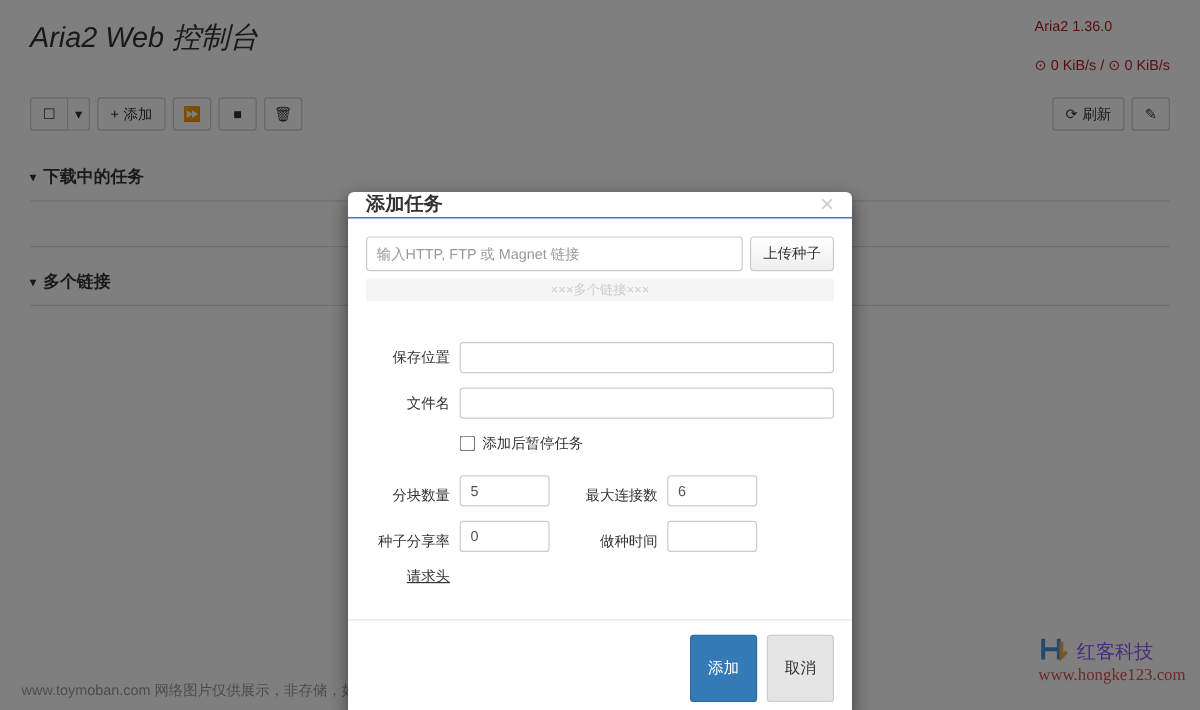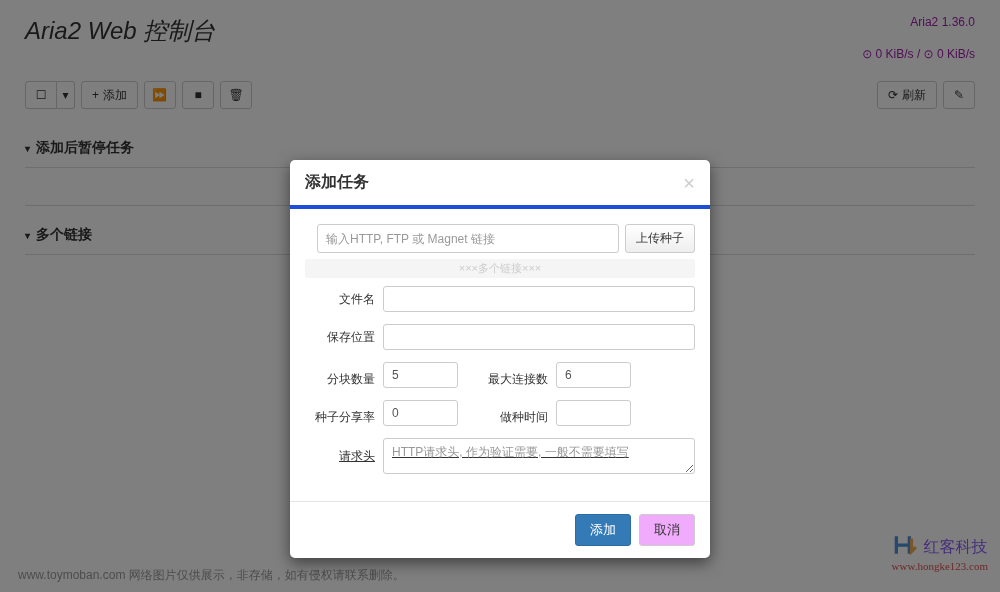--- a/index.html
+++ b/index.html
@@ -1,64 +1,64 @@
 <!DOCTYPE html>
 <html><head>
 <meta charset="utf-8">
 <style>
 * { box-sizing: border-box; margin: 0; padding: 0; }
 body { font-family: "Helvetica Neue", Helvetica, Arial, sans-serif; font-size: 14px; color: #333; background: #fff; width: 1000px; height: 592px; position: relative; overflow: hidden; }
 .page-bg { position: absolute; inset: 0; }
 .container { padding: 0 25px; }
 .header { display: flex; justify-content: space-between; align-items: flex-start; padding-top: 15px; }
 .title { font-size: 24px; font-weight: 500; color: #333; font-style: italic; }
-.header-right { text-align: right; font-size: 12px; color: #a21caf; }
+.header-right { text-align: left; font-size: 12px; color: #b91c1c; }
 .speed-line { margin-top: 18px; }
 .toolbar { display: flex; align-items: center; gap: 6px; margin-top: 20px; margin-bottom: 20px; }
 .btn-group { display: inline-flex; }
 .btn { display: inline-flex; align-items: center; justify-content: center; border: 1px solid #ccc; background: #fff; padding: 5px 10px; font-size: 12px; cursor: pointer; border-radius: 3px; color: #333; height: 28px; }
 .btn-group .btn { border-radius: 0; }
 .btn-group .btn:first-child { border-radius: 3px 0 0 3px; }
 .btn-group .btn:last-child { border-radius: 0 3px 3px 0; border-left: 0; }
 .toolbar-gap { flex: 1; }
 .btn .icon { font-size: 12px; }
 .btn-text { margin-left: 4px; }
 .section-header { padding: 10px 0; border-bottom: 1px solid #ddd; font-size: 14px; font-weight: bold; display: flex; align-items: center; gap: 6px; margin-top: 10px; }
 .chev { font-size: 10px; }
 .empty-msg { text-align: center; padding: 10px 0; font-size: 12px; font-weight: bold; border-bottom: 1px solid #ddd; }
 .footer-note { position: absolute; bottom: 8px; left: 18px; font-size: 12px; color: #999; }
 .watermark { position: absolute; right: 12px; bottom: 20px; text-align: right; }
 .wm-top { display: flex; align-items: flex-end; gap: 6px; font-size: 16px; font-weight: 500; color: #8b5cf6; }
 .wm-icon { width: 26px; height: 26px; position: relative; }
 .wm-icon svg { width: 100%; height: 100%; }
-.wm-url { color: #d9534f; font-size: 11px; margin-top: 2px; font-family: Georgia, serif; }
+.wm-url { color: #d9534f; font-size: 14px; margin-top: 2px; font-family: Georgia, serif; }
 .overlay { position: absolute; inset: 0; background: rgba(0,0,0,0.5); }
 .modal { position: absolute; left: 50%; top: 160px; transform: translateX(-50%); width: 420px; background: #fff; border-radius: 5px; box-shadow: 0 5px 15px rgba(0,0,0,0.5); }
-.modal-header { padding: 12px 15px; border-bottom: 4px solid #1d4ed8; display: flex; align-items: center; }
+.modal-header { padding: 0 15px; border-bottom: 1px solid #1d4ed8; display: flex; align-items: center; }
 .modal-title { font-size: 16px; font-weight: bold; flex: 1; }
 .close-x { color: #ccc; font-size: 20px; cursor: pointer; line-height: 1; }
 .modal-body { padding: 15px; }
-.url-row { display: flex; gap: 6px; margin-bottom: 6px; margin-left: 12px; }
+.url-row { display: flex; gap: 6px; margin-bottom: 6px; }
 .inp { border: 1px solid #ccc; border-radius: 3px; padding: 5px 8px; font-size: 12px; width: 100%; background: #fff; color: #555; }
 .inp::placeholder { color: #999; }
 .url-input { flex: 1; }
 .btn-sm { border: 1px solid #ccc; background: linear-gradient(#fff,#eee); border-radius: 3px; padding: 5px 10px; font-size: 12px; cursor: pointer; color: #333; white-space: nowrap; }
-.more-bar { background: #f5f5f5; color: #ccc; font-size: 11px; text-align: center; padding: 2px 0; margin-bottom: 8px; border-radius: 2px; }
+.more-bar { background: #f5f5f5; color: #ccc; font-size: 11px; text-align: center; padding: 2px 0; margin-bottom: 34px; border-radius: 2px; }
 .form-row { display: flex; align-items: center; margin-bottom: 12px; }
 .form-label { width: 70px; text-align: right; font-size: 12px; color: #333; margin-right: 8px; }
 .form-control-wide { flex: 1; }
 .checkbox-row { margin-left: 78px; display: flex; align-items: center; gap: 6px; font-size: 12px; color: #333; margin-bottom: 18px; }
 .dual-row { display: flex; align-items: flex-end; margin-bottom: 12px; }
 .dual-label { width: 70px; text-align: right; font-size: 12px; margin-right: 8px; }
 .dual-inp { width: 75px; }
 .dual-gap { width: 20px; }
 .textarea { resize: vertical; height: 36px; font-family: inherit; }
 .modal-footer { padding: 12px 15px; border-top: 1px solid #e5e5e5; display: flex; justify-content: flex-end; gap: 8px; }
 .btn-primary { background: #337ab7; border: 1px solid #2e6da4; color: #fff; padding: 6px 14px; border-radius: 3px; font-size: 13px; cursor: pointer; }
-.btn-default { background: #f0abfc; border: 1px solid #ccc; color: #333; padding: 6px 14px; border-radius: 3px; font-size: 13px; cursor: pointer; }
+.btn-default { background: #e5e5e5; border: 1px solid #ccc; color: #333; padding: 18px 14px; border-radius: 3px; font-size: 13px; cursor: pointer; }
 .icon-glyph { font-family: Arial; }
 </style>
 </head>
 <body>
 
 <div class="page-bg">
   <div class="container">
     <div class="header">
       <div class="title">Aria2 Web 控制台</div>
       <div class="header-right">
@@ -99,21 +99,21 @@
         <span class="icon">⟳</span>
         <span class="btn-text">刷新</span>
       </button>
       <button class="btn" style="width:32px;">
           <span class="icon">✎</span>
         </button>
     </div>
 
     <div class="section-header">
       <span class="chev">▾</span>
-      <span>添加后暂停任务</span>
+      <span>下载中的任务</span>
     </div>
     <div class="empty-msg">没有正在下载的任务</div>
 
     <div class="section-header">
       <span class="chev">▾</span>
       <span>多个链接</span>
     </div>
   </div>
 
   <div class="watermark">
@@ -140,44 +140,47 @@
     <div class="close-x">×</div>
   </div>
   <div class="modal-body">
     <div class="url-row">
       <input class="inp url-input" placeholder="输入HTTP, FTP 或 Magnet 链接" style="">
       <button class="btn-sm">上传种子</button>
     </div>
     <div class="more-bar">×××多个链接×××</div>
 
     <div class="form-row">
+      <div class="form-label">保存位置</div>
+      <input class="inp form-control-wide" style="">
+    </div>
+    <div class="form-row">
       <div class="form-label">文件名</div>
       <input class="inp form-control-wide" style="">
     </div>
-    <div class="form-row">
-      <div class="form-label">保存位置</div>
-      <input class="inp form-control-wide" style="">
+    <div class="checkbox-row">
+      <input type="checkbox" style="">
+      <span>添加后暂停任务</span>
     </div>
 
     <div class="dual-row">
       <div class="dual-label">分块数量</div>
       <input class="inp dual-inp" value="5" style="">
       <div class="dual-gap"></div>
       <div class="dual-label">最大连接数</div>
       <input class="inp dual-inp" value="6" style="">
     </div>
     <div class="dual-row">
       <div class="dual-label">种子分享率</div>
       <input class="inp dual-inp" value="0" style="">
       <div class="dual-gap"></div>
       <div class="dual-label">做种时间</div>
       <input class="inp dual-inp" value="" style="">
     </div>
     <div class="form-row" style="align-items:center;text-decoration:underline;">
       <div class="form-label">请求头</div>
-      <textarea class="inp form-control-wide textarea" placeholder="HTTP请求头, 作为验证需要, 一般不需要填写" style=""></textarea>
     </div>
   </div>
   <div class="modal-footer">
     <button class="btn-primary">添加</button>
     <button class="btn-default">取消</button>
   </div>
 </div>
 
 </body></html>

